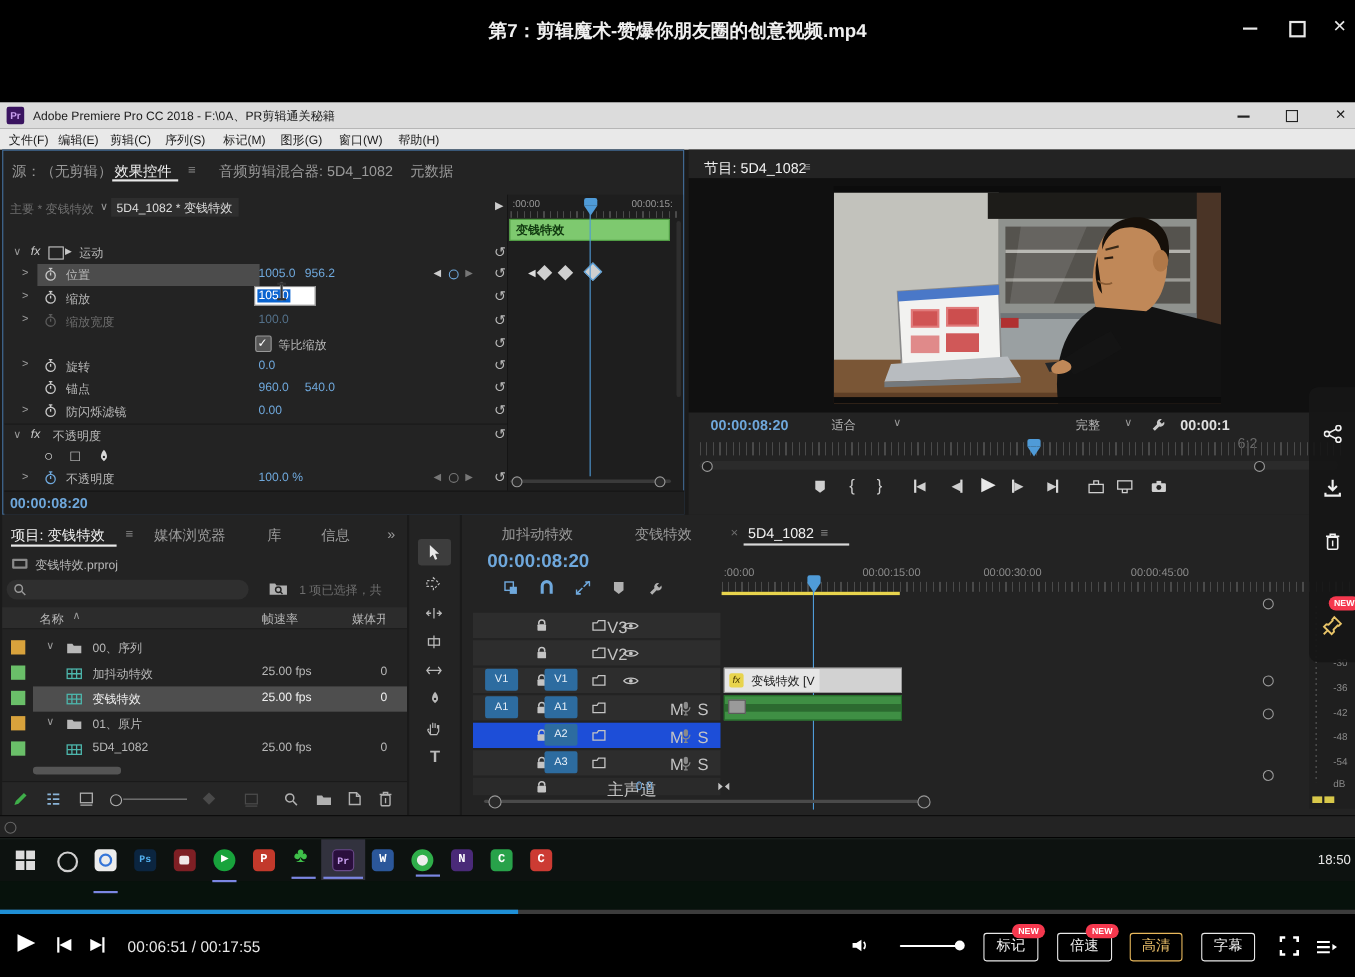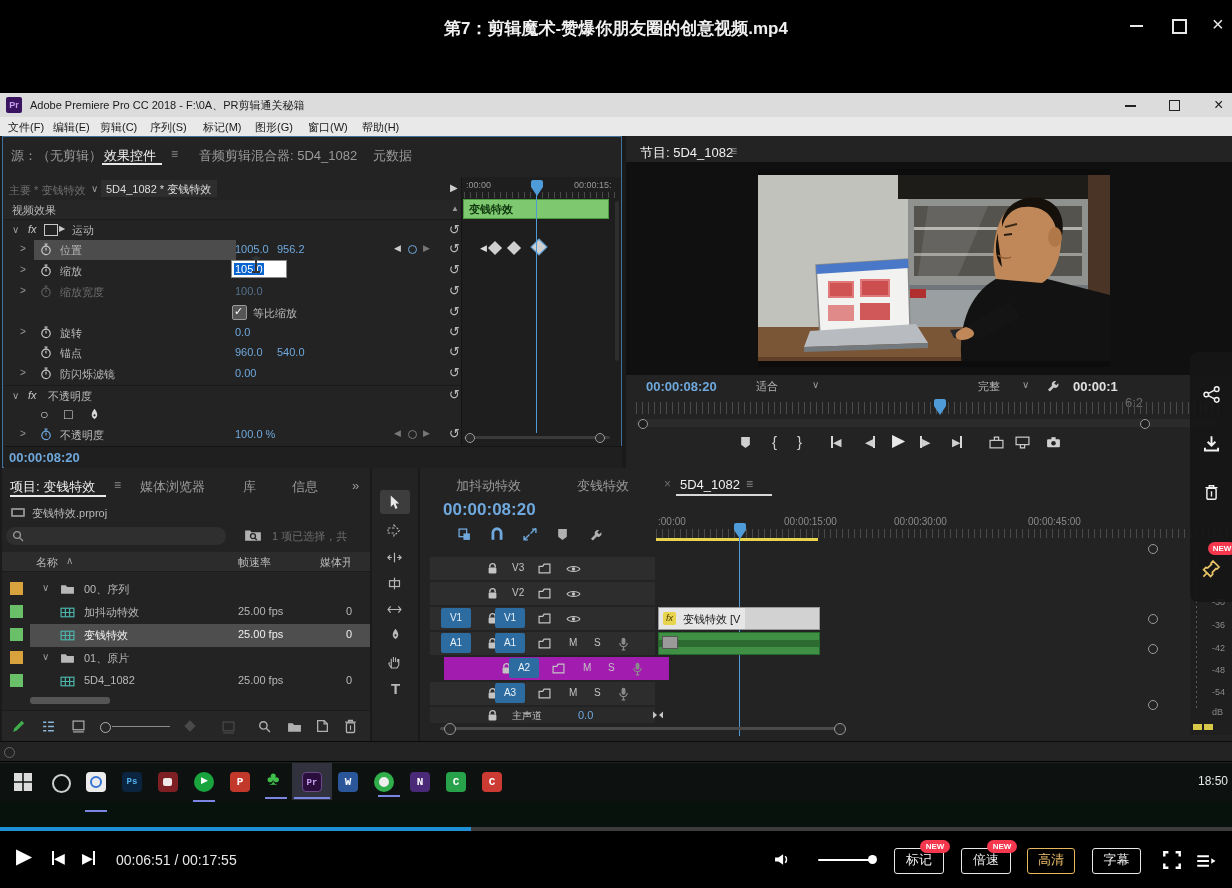--- a/index.html
+++ b/index.html
@@ -26,21 +26,21 @@
   .tc{color:#6fa8dc;font-weight:bold;}
   .reset{color:#b8b8b8;font-size:13px;line-height:13px;}
   .fxit{font-style:italic;color:#c8c8c8;font-size:11px;}
   .chev{color:#9a9a9a;font-size:10px;}
   .ticks2{background-image:repeating-linear-gradient(90deg,#4a4a4a 0,#4a4a4a 1px,transparent 1px,transparent 6px);}
   .phead{width:0;height:0;border-left:6px solid transparent;border-right:6px solid transparent;border-top:9px solid #4f9bd8;}
   .pheadsq{width:12px;height:7px;background:#4f9bd8;border-radius:2px 2px 0 0;}
   .kf{width:10px;height:10px;background:#cfcfcf;transform:rotate(45deg);}
   .rowhl{background:#4c4c4c;}
   .track-badge{background:#2d6ca0;color:#e8f0f8;font-size:10px;text-align:center;line-height:20px;border-radius:2px;}
-  .trklbl{color:#c4c4c4;font-size:10px;}
+  .trklbl{color:#c4c4c4;font-size:15px;margin-left:40px;}
   .circ{border:1px solid #999;border-radius:50%;}
   .bar{display:inline-block;width:2px;height:12px;background:#d8d8d8;vertical-align:middle;}
   .tbtn{border:1px solid #e8e8e8;border-radius:3px;color:#f0f0f0;font-size:13px;text-align:center;line-height:22px;background:transparent;}
   .newpill{background:#f5384e;color:#fff;font-size:8px;font-weight:bold;border-radius:7px;text-align:center;line-height:13px;}
   .subol{color:#fff;font-size:36px;font-weight:bold;
          text-shadow:2px 2px 2px #000,-2px -2px 2px #000,2px -2px 2px #000,-2px 2px 2px #000,0 0 4px #000;}
   .ticon{border-radius:4px;text-align:center;font-weight:bold;font-family:Liberation Mono, monospace;}
   .runline{position:absolute;height:2px;background:#7b86e2;bottom:1px;}
   svg.ic{fill:none;}
 </style>
@@ -262,24 +262,20 @@
 
         <div class="abs" style="left:2px;top:259px;width:146px;height:3px;background:#3a3a3a;border-radius:2px;"></div>
         <div class="abs circ" style="left:3px;top:256px;width:8px;height:8px;background:#2a2a2a;"></div>
         <div class="abs circ" style="left:133px;top:256px;width:8px;height:8px;background:#2a2a2a;"></div>
         <span class="abs nw" style="left:96px;top:272px;color:#c8c8c8;font-size:11px;"><span>▶</span><span>♪</span></span>
         <svg class="ic abs" style="left:128px;top:273px;color:#c8c8c8;" width="13" height="13">
             <use href="#i-export"></use>
           </svg>
       </div>
 
-      <div class="abs" style="left:1px;top:63px;width:457px;height:19px;background:#262626;border-bottom:1px solid #1a1a1a;">
-        <span class="abs lbl nw" style="left:8px;top:3px;">视频效果</span>
-        <span class="abs chev" style="left:447px;top:4px;font-size:8px;">▲</span>
-      </div>
 
       <div class="abs" style="left:1px;top:83px;width:457px;height:20px;">
         <span class="abs chev" style="left:8px;top:4px;">∨</span>
         <span class="abs fxit" style="left:24px;top:3px;">fx</span>
         <span class="abs" style="left:40px;top:4px;width:12px;height:10px;border:1.4px solid #c8c8c8;"></span>
         <span class="abs chev" style="left:55px;top:4px;font-size:8px;color:#c8c8c8;">▶</span>
         <span class="abs lbl nw" style="left:68px;top:3px;">运动</span>
         <span class="abs reset" style="left:445px;top:3px;">↺</span>
       </div>
 
@@ -710,21 +706,21 @@
         <svg class="ic abs" style="left:108px;top:6px;color:#c4c4c4;" width="13" height="11">
             <use href="#i-sync"></use>
           </svg>
         <span class="abs trklbl" style="left:139px;top:5px;">M</span>
         <span class="abs trklbl" style="left:164px;top:5px;">S</span>
         <svg class="ic abs" style="left:188px;top:5px;color:#8a8a8a;" width="11" height="14">
             <use href="#i-mic"></use>
           </svg>
       </div>
 
-      <div class="abs" style="left:24px;top:189px;width:225px;height:23px;background:#a21caf;">
+      <div class="abs" style="left:10px;top:189px;width:225px;height:23px;background:#1d4ed8;">
         <svg class="ic abs" style="left:57px;top:5px;color:#c4c4c4;" width="11" height="13">
             <use href="#i-lock"></use>
           </svg>
         <div class="abs track-badge" style="left:65px;top:1px;width:30px;height:20px;">A2</div>
         <svg class="ic abs" style="left:108px;top:6px;color:#c4c4c4;" width="13" height="11">
             <use href="#i-sync"></use>
           </svg>
         <span class="abs trklbl" style="left:139px;top:5px;">M</span>
         <span class="abs trklbl" style="left:164px;top:5px;">S</span>
         <svg class="ic abs" style="left:188px;top:5px;color:#8a8a8a;" width="11" height="14">

